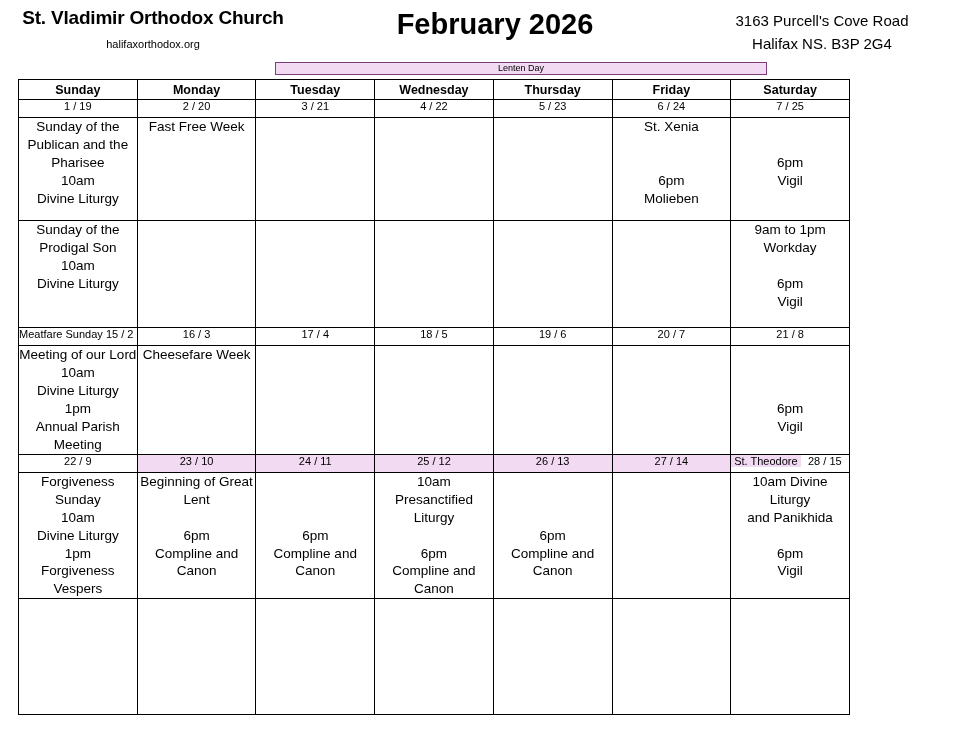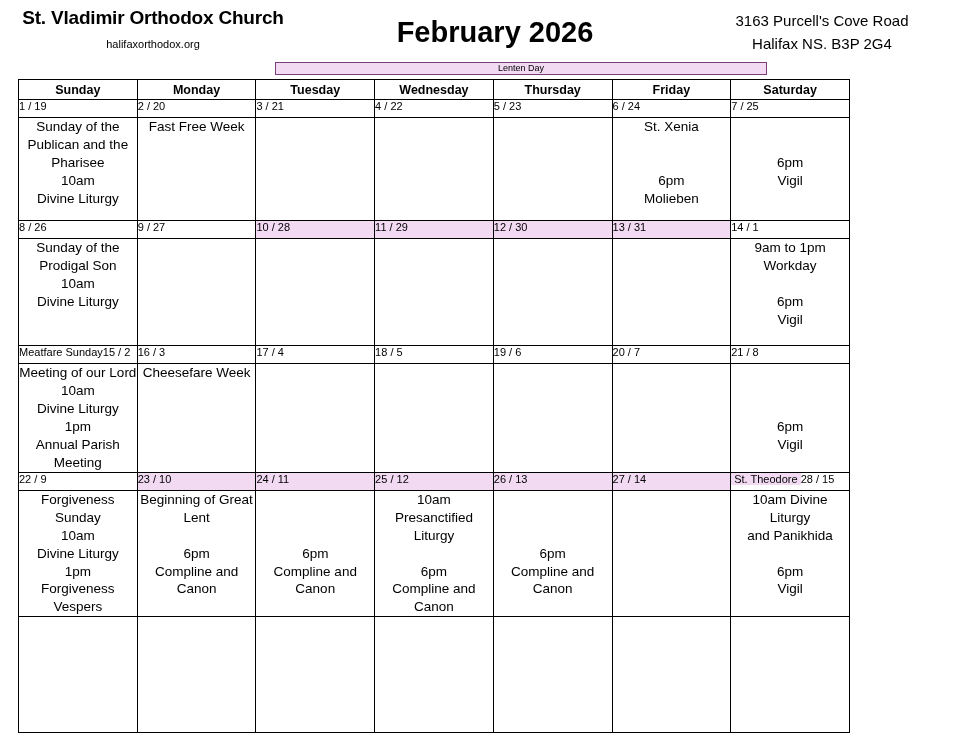--- a/index.html
+++ b/index.html
@@ -44,21 +44,21 @@
     margin-top: 7px;
   }
   .header-center {
     flex: 1;
     text-align: center;
   }
   .month-title {
     font-size: 29px;
     font-weight: bold;
     line-height: 1.15;
-    margin-top: 10px;
+    margin-top: 2px;
   }
   .header-right {
     width: 260px;
     text-align: center;
     font-size: 15px;
     line-height: 1.55;
     padding-top: 3px;
   }
   
   .lenten-banner-row {
@@ -93,21 +93,21 @@
   table.calendar th {
     height: 19px;
     font-size: 12.5px;
     font-weight: bold;
     text-align: center;
     vertical-align: middle;
   }
   td.datecell {
     height: 17px;
     font-size: 11px;
-    text-align: left;
+    text-align: center;
     padding: 1px 4px 0 4px;
     vertical-align: middle;
     white-space: nowrap;
   }
   td.datecell.lent {
     background: #f2daf2;
   }
   td.datecell .feast-label {
     float: left;
     font-size: 11px;
@@ -195,29 +195,20 @@
             <div>6pm</div>
             <div>Molieben</div>
           </td>
           <td class="contentcell">
             <div>&nbsp;</div>
             <div>&nbsp;</div>
             <div>6pm</div>
             <div>Vigil</div>
           </td>
         </tr>
-        <tr>
-          <td class="datecell"><span>8 / 26</span></td>
-          <td class="datecell"><span>9 / 27</span></td>
-          <td class="datecell lent"><span>10 / 28</span></td>
-          <td class="datecell lent"><span>11 / 29</span></td>
-          <td class="datecell lent"><span>12 / 30</span></td>
-          <td class="datecell lent"><span>13 / 31</span></td>
-          <td class="datecell"><span>14 / 1</span></td>
-        </tr>
         <tr class="row2">
           <td class="contentcell">
             <div>Sunday of the</div>
             <div>Prodigal Son</div>
             <div>10am</div>
             <div>Divine Liturgy</div>
           </td>
           <td class="contentcell"></td>
           <td class="contentcell"></td>
           <td class="contentcell"></td>

